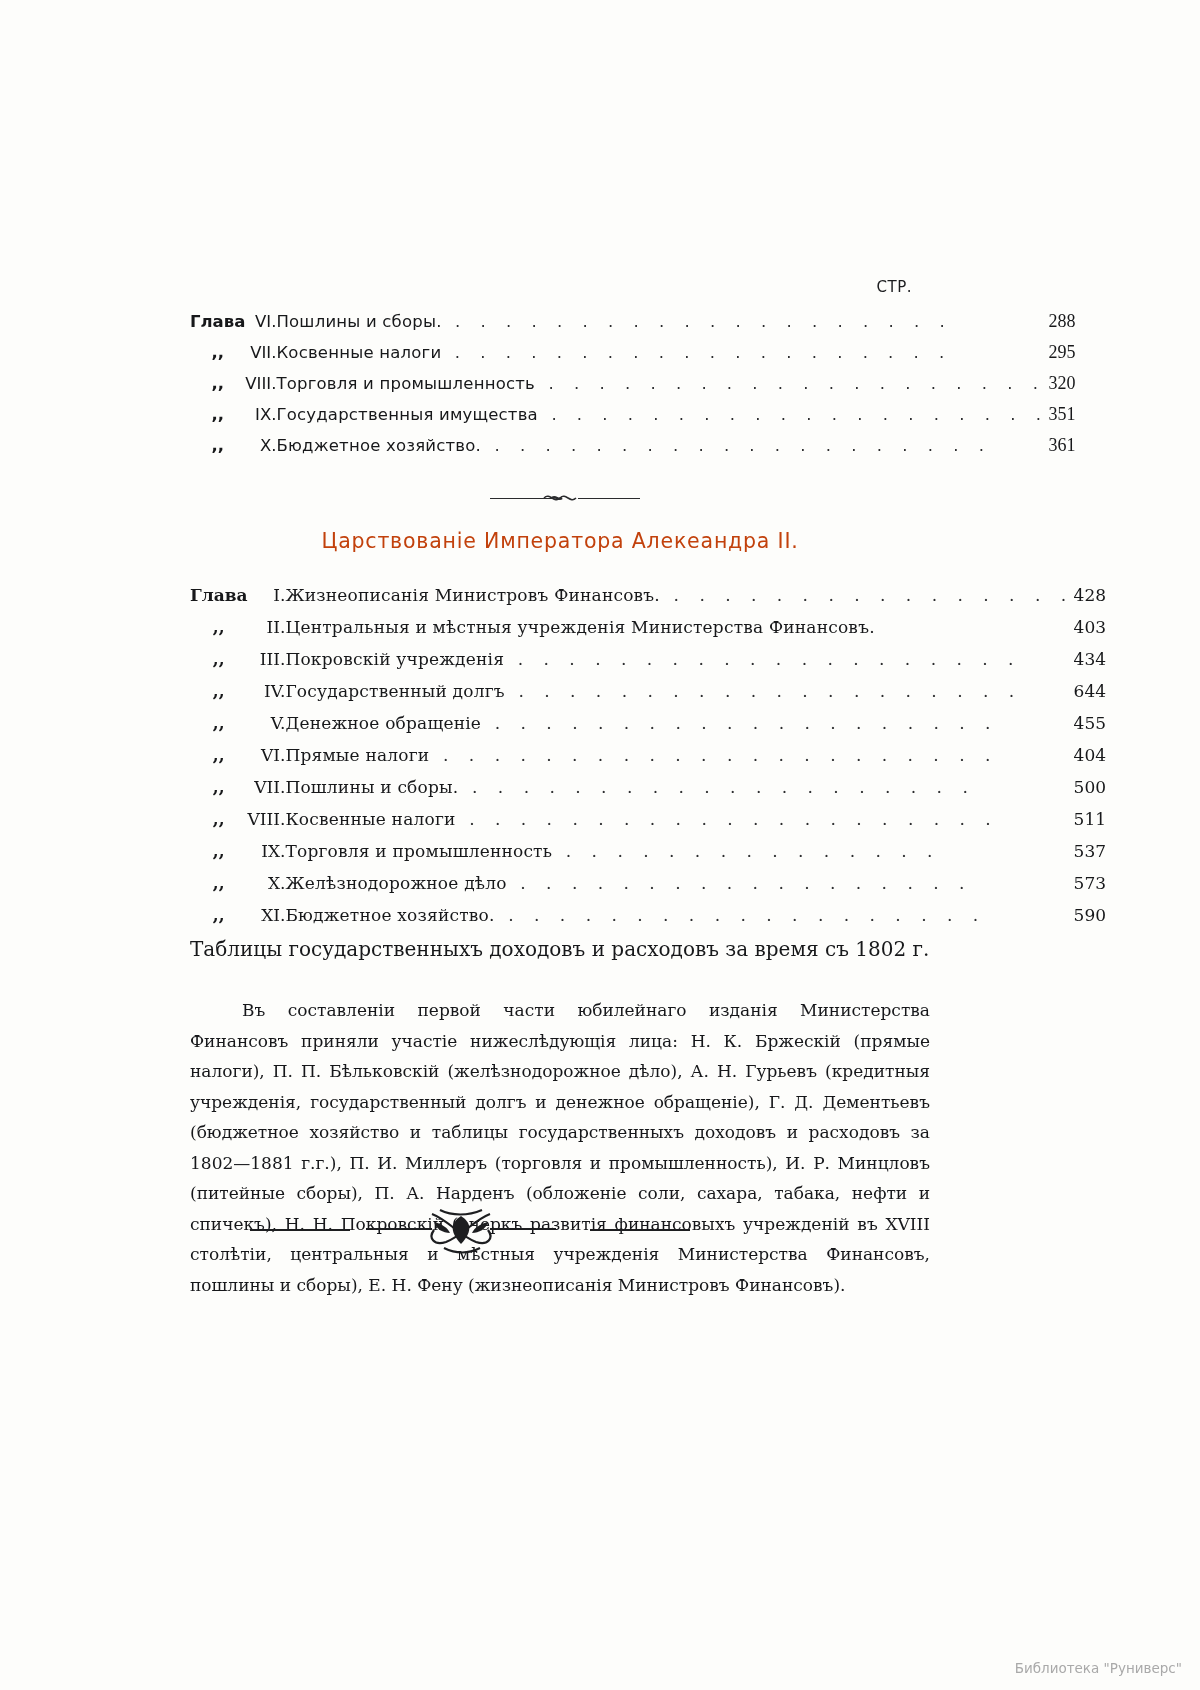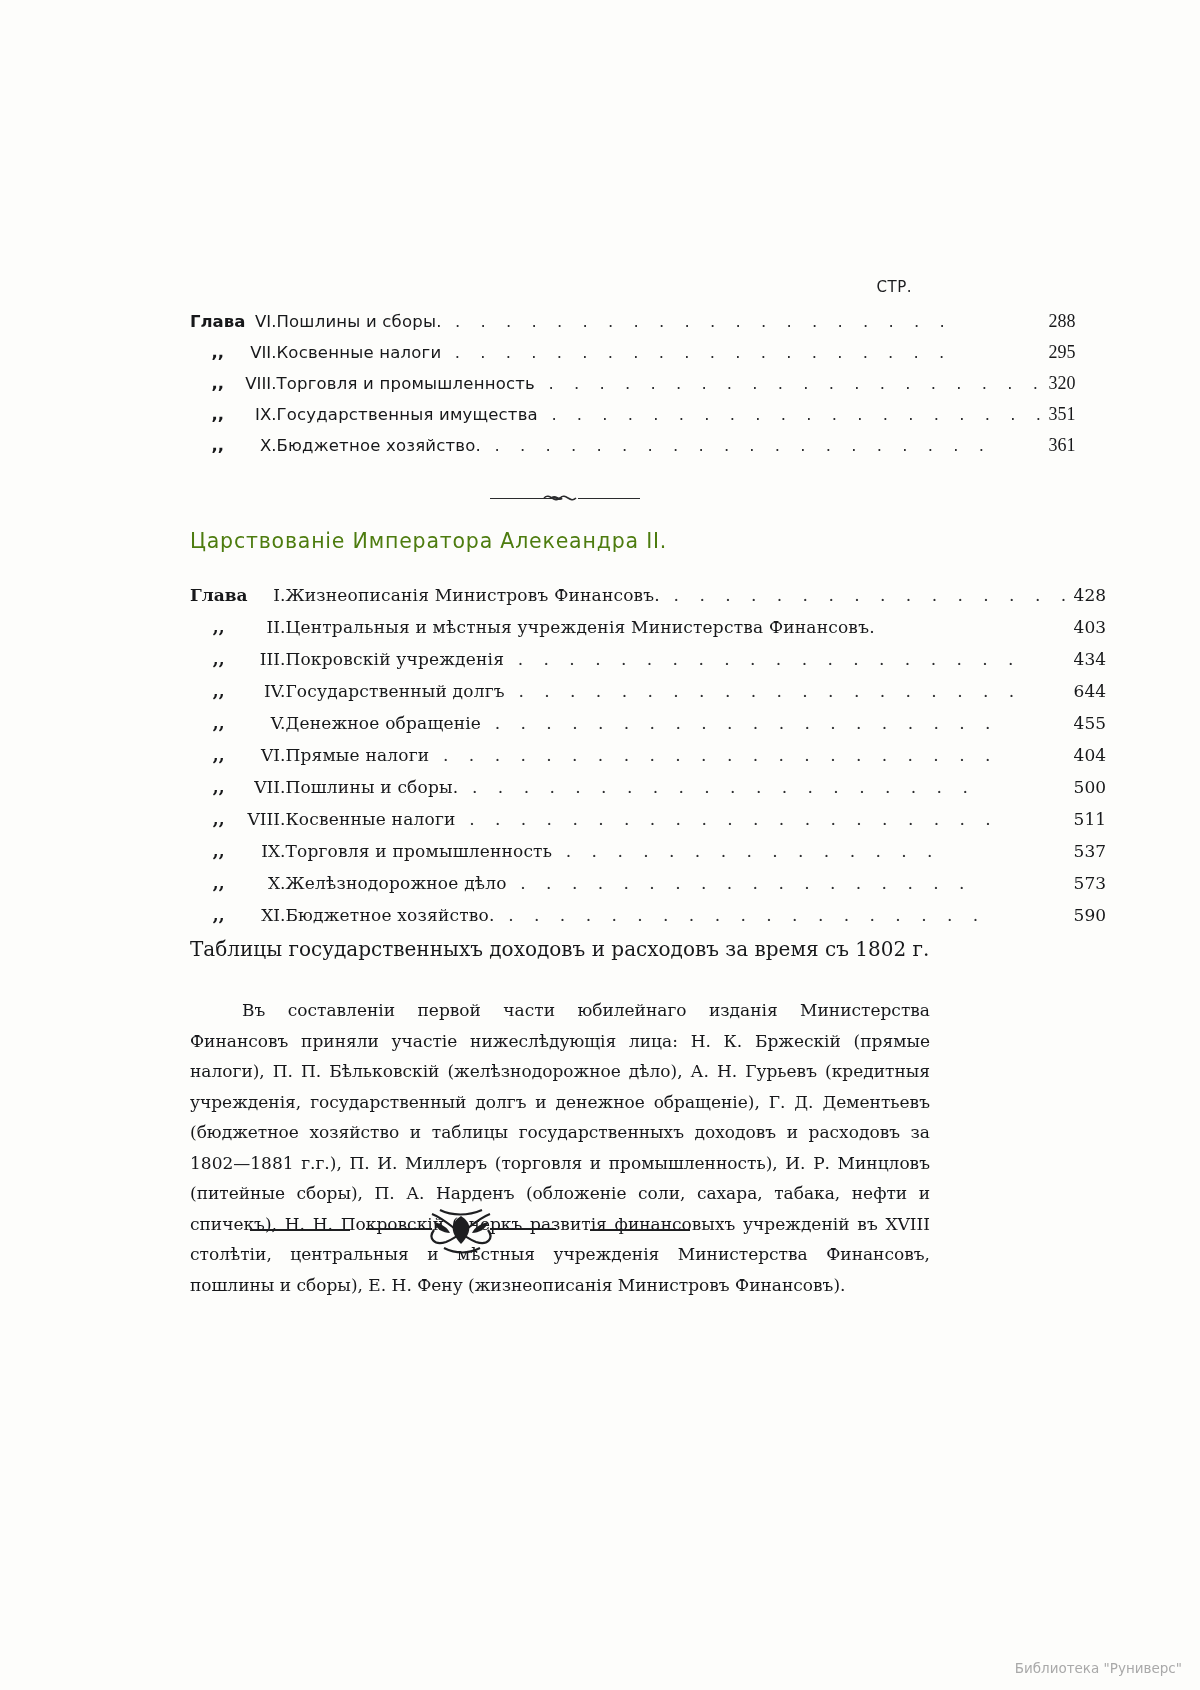--- a/index.html
+++ b/index.html
@@ -115,26 +115,26 @@
   .ornament-small .rule-l { left: 300px; }
   .ornament-small .rule-r { left: 388px; }
   .ornament-small .knot {
     position: absolute;
     left: 352px; top: 1px;
     width: 36px; height: 16px;
   }
 
   
   .section-title {
-    text-align: left;
+    text-align: center;
     font-family: "DejaVu Sans", sans-serif;
     font-size: 20.5px;
     letter-spacing: 0.8px;
     margin: 14px 0 26px 0;
-    color: #4d7c0f;
+    color: #c2410c;
   }
 
   
   .tables-row {
     font-family: "DejaVu Serif", serif;
     font-size: 20px;
     line-height: 32px;
     margin-top: 2px;
   }
   .tables-row .l1 {

